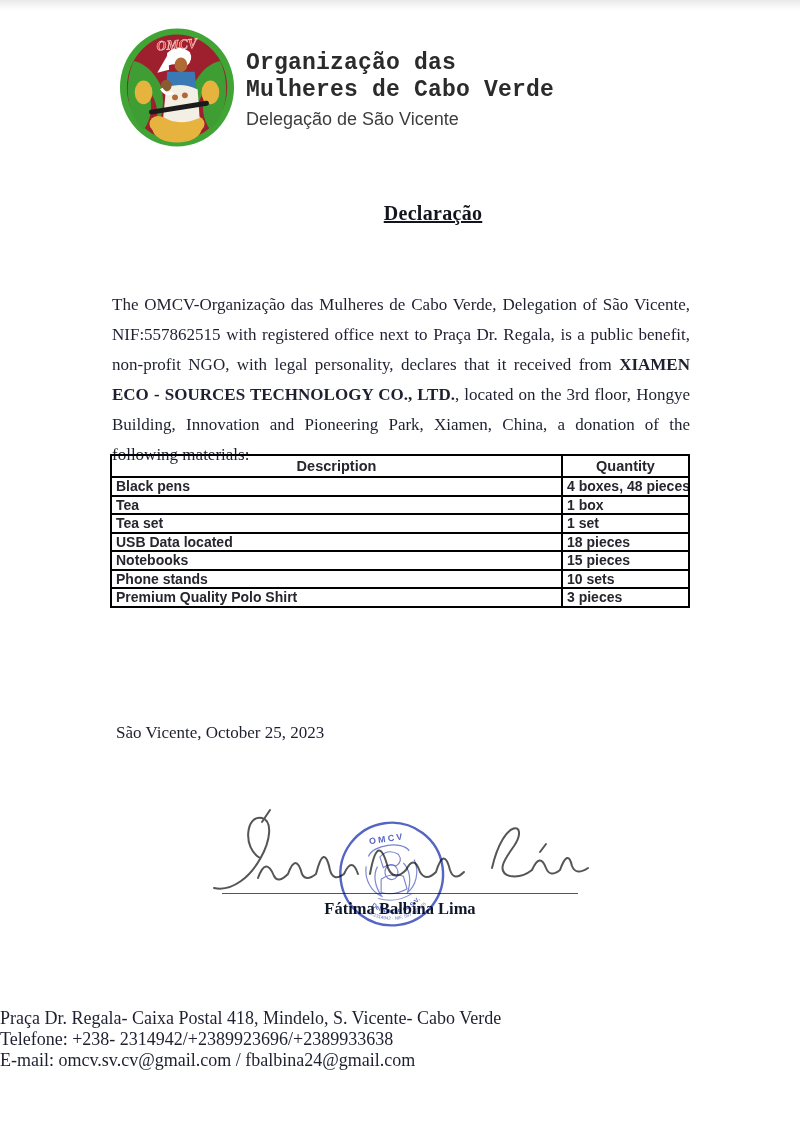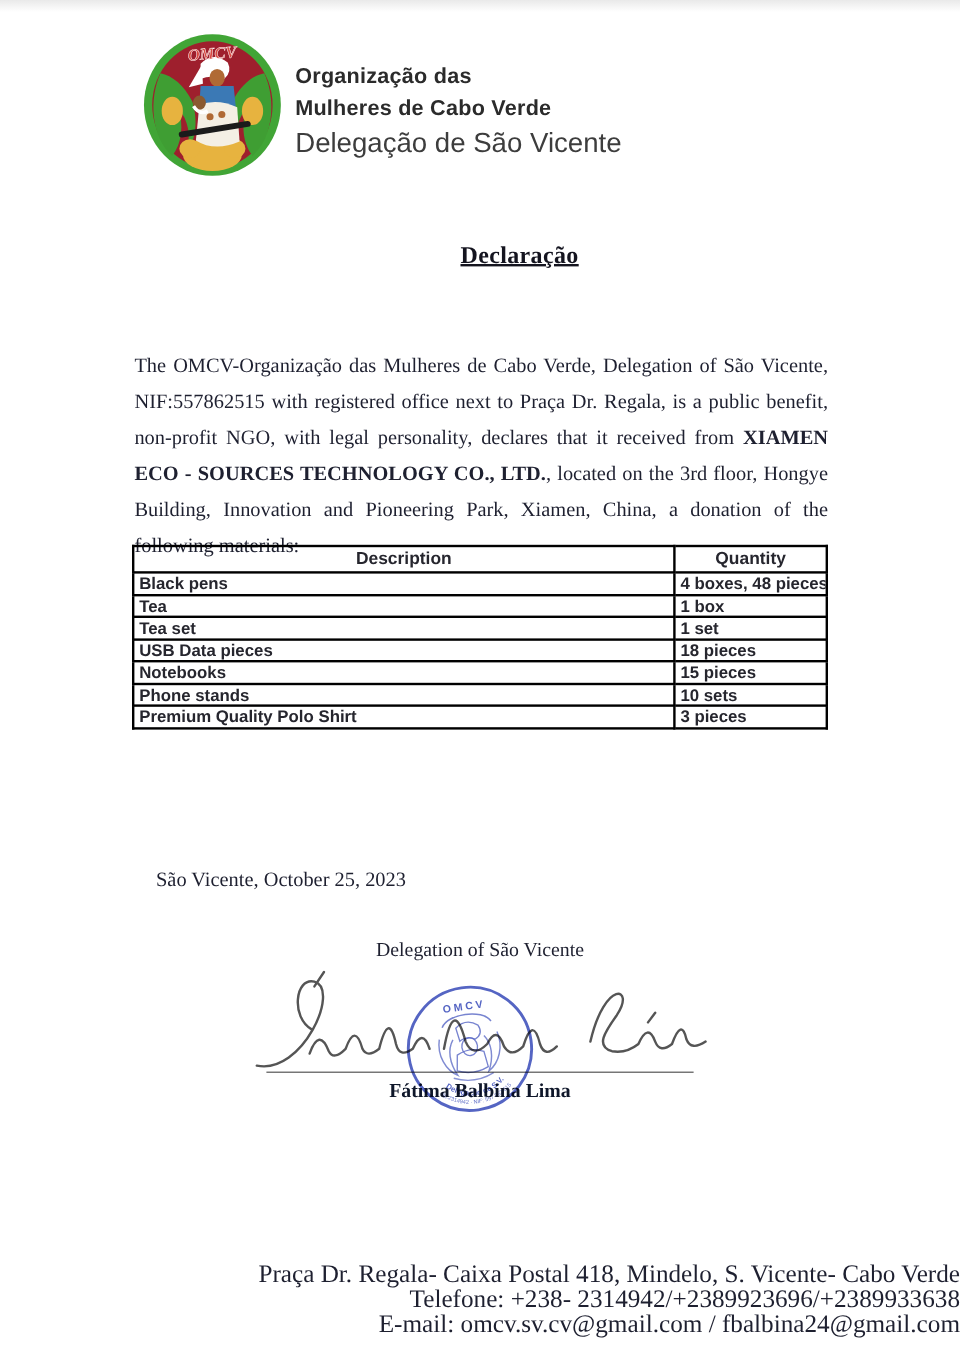--- a/index.html
+++ b/index.html
@@ -15,36 +15,36 @@
     position:absolute;left:0;top:0;width:800px;height:10px;
     background:linear-gradient(to bottom, #e9e9e9, #ffffff);
   }
   
   .logo-wrap{position:absolute;left:118px;top:27px;width:118px;height:121px;}
   .org-block{
     position:absolute;left:246px;top:50px;
     font-family:"Liberation Sans", sans-serif;
     color:#2b2b2b;line-height:27px;
   }
-  .org-line{font-size:18px;font-weight:bold;letter-spacing:0.2px;}
-  .org-sub{font-size:23px;font-weight:400;color:#3d3d3d;margin-top:2px;}
+  .org-line{font-size:23px;font-weight:bold;letter-spacing:0.2px;font-family:Liberation Mono, monospace;}
+  .org-sub{font-size:18px;font-weight:400;color:#3d3d3d;margin-top:2px;}
   
   .doc-title{
     position:absolute;left:0;top:202px;width:800px;
     text-align:center;font-size:20px;font-weight:bold;
     text-decoration:underline;letter-spacing:0.3px;color:#14141f;margin-left:33px;
   }
   
   .para{
     position:absolute;left:112px;width:578px;
     font-size:17px;line-height:30px;text-align:justify;color:#1e2030;
   }
   .para1{top:290px;}
   .para2{top:641px;}
-  .date-line{position:absolute;left:130px;top:723px;font-size:17px;color:#1e2030;}
+  .date-line{position:absolute;left:116px;top:723px;font-size:17px;color:#1e2030;}
   .delegation-line{position:absolute;left:0;top:782px;width:800px;text-align:center;font-size:16.5px;color:#1e2030;}
   
   table.items{
     position:absolute;left:110px;top:454px;width:578px;
     border-collapse:collapse;
     font-family:"Liberation Sans", sans-serif;
     font-size:14px;color:#26262e;
     table-layout:fixed;
     border-radius:12px;
   }
@@ -57,22 +57,22 @@
   table.items td{height:16.5px;font-weight:600;text-align:left;margin-top:26px;}
   col.c-desc{width:451px;} col.c-qty{width:127px;}
   
   .sig-zone{position:absolute;left:190px;top:806px;width:420px;height:130px;}
   .sig-script{position:absolute;left:10px;top:2px;}
   .sig-line{position:absolute;left:32px;top:87px;width:356px;height:0;border-top:1.5px solid #555;}
   .sig-name{position:absolute;left:0;top:93px;width:420px;text-align:center;font-size:16.5px;font-weight:600;color:#0f172a;}
   .stamp{position:absolute;left:146px;top:12px;opacity:0.88;mix-blend-mode:multiply;transform:rotate(-8deg);}
   
   .footer{
-    position:absolute;left:0;top:1051px;width:800px;
-    text-align:right;font-size:21px;line-height:21px;color:#1e2030;
+    position:absolute;left:0;top:1008px;width:800px;
+    text-align:left;font-size:18px;line-height:21px;color:#1e2030;
   }
 </style>
 </head>
 <body>
 
 <div class="page">
   <div class="top-shade"></div>
 
   <div class="logo-wrap">
     <svg width="118" height="121" viewBox="0 0 120 122">
@@ -131,42 +131,41 @@
         </tr>
         <tr>
           <td>Tea</td>
           <td>1 box</td>
         </tr>
         <tr>
           <td>Tea set</td>
           <td>1 set</td>
         </tr>
         <tr>
-          <td>USB Data pieces</td>
+          <td>USB Data located</td>
           <td>18 pieces</td>
         </tr>
         <tr>
           <td>Notebooks</td>
           <td>15 pieces</td>
         </tr>
         <tr>
           <td>Phone stands</td>
           <td>10 sets</td>
         </tr>
         <tr>
           <td>Premium Quality Polo Shirt</td>
           <td>3 pieces</td>
         </tr>
       </tbody>
   </table>
 
 
   <div class="date-line">São Vicente, October 25, 2023</div>
 
-  <div class="delegation-line">Delegation of São Vicente</div>
 
   <div class="sig-zone">
     <div class="sig-script">
       <svg width="400" height="92" viewBox="0 0 400 92">
         <g fill="none" stroke="#555555" stroke-width="2" stroke-linecap="round">
 
           <path d="M14 80 C 52 88, 84 16, 62 10 C 46 6, 42 40, 60 50"></path>
           <path d="M62 14 L 70 2"></path>
           <path d="M58 70 Q 66 48 74 68 Q 78 76 88 66 Q 96 44 102 66 Q 106 74 116 66 Q 124 34 130 62 Q 133 74 144 66 Q 152 48 158 66"></path>
 

